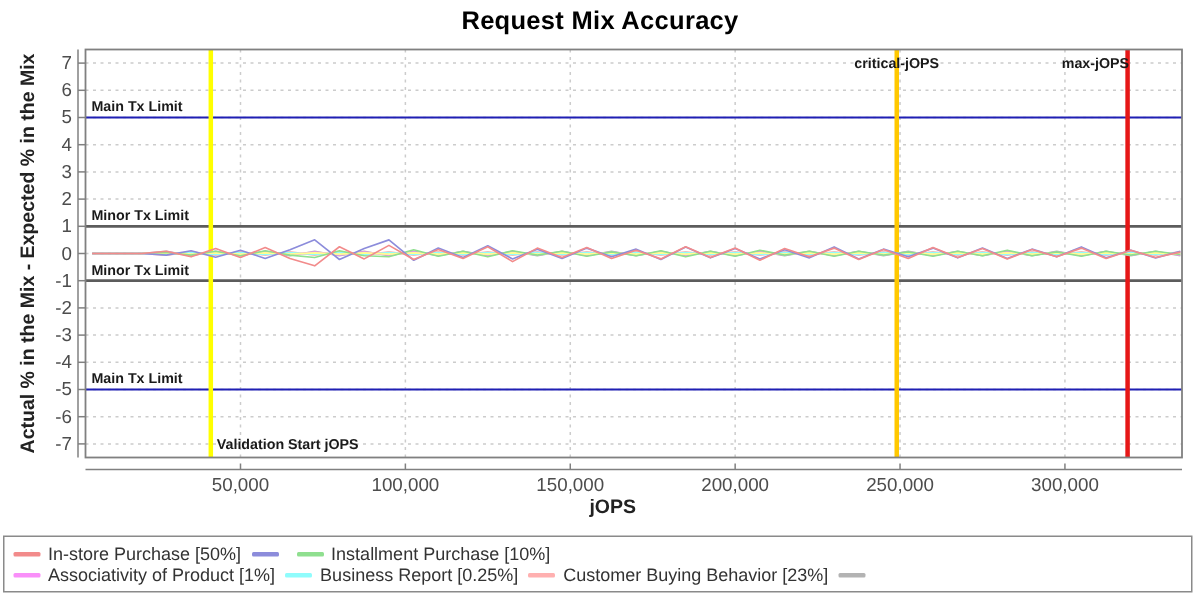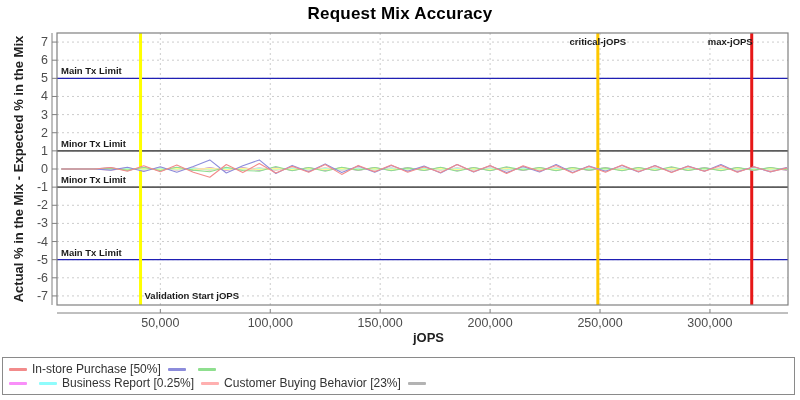--- a/index.html
+++ b/index.html
@@ -3,21 +3,21 @@
 <meta charset="utf-8">
 <style>
   html,body{margin:0;padding:0;width:800px;height:400px;background:#fff;overflow:hidden;
     font-family:"Liberation Sans", sans-serif;}
   #chart-wrap{position:relative;width:796px;height:400px;}
   #plot-svg{position:absolute;left:0;top:0;}
   .chart-title{position:absolute;left:0;top:4px;width:800px;text-align:center;
     font-size:17px;font-weight:bold;color:#000;letter-spacing:.2px;}
   .ylabel{position:absolute;left:18px;top:169px;transform:translate(-50%,-50%) rotate(-90deg);
     white-space:nowrap;font-size:13px;font-weight:bold;color:#222;}
-  .xlabel{position:absolute;left:63px;top:330px;width:731px;text-align:center;
+  .xlabel{position:absolute;left:43px;top:330px;width:731px;text-align:center;
     font-size:13px;font-weight:bold;color:#222;}
   #legend-box{position:absolute;left:2px;top:357px;width:793px;height:38px;
     border:1px solid #8a8a8a;background:#fff;box-sizing:border-box;
     display:flex;flex-direction:column;justify-content:center;padding:13px 6px;}
   .legend-row{display:flex;align-items:center;height:19px;}
   .legend-item{display:flex;align-items:center;margin-right:7px;font-size:12px;color:#333;
     white-space:nowrap;}
   .legend-swatch{display:inline-block;width:18px;height:3px;margin-right:5px;border-radius:1px;}
 </style>
 </head>
@@ -131,25 +131,27 @@
     <div class="legend-row" id="legend-row-1">
         <span class="legend-item">
           <span class="legend-swatch" style="background: rgb(242, 139, 139);"></span>
           <span>In-store Purchase [50%]</span>
         </span>
         <span class="legend-item">
           <span class="legend-swatch" style="background: rgb(140, 140, 219);"></span>
         </span>
         <span class="legend-item">
           <span class="legend-swatch" style="background: rgb(143, 223, 143);"></span>
+          <span>Installment Purchase [10%]</span>
         </span>
       </div>
     <div class="legend-row" id="legend-row-2">
         <span class="legend-item">
           <span class="legend-swatch" style="background: rgb(249, 143, 249);"></span>
+          <span>Associativity of Product [1%]</span>
         </span>
         <span class="legend-item">
           <span class="legend-swatch" style="background: rgb(143, 252, 252);"></span>
           <span>Business Report [0.25%]</span>
         </span>
         <span class="legend-item">
           <span class="legend-swatch" style="background: rgb(255, 176, 176);"></span>
           <span>Customer Buying Behavior [23%]</span>
         </span>
         <span class="legend-item">

